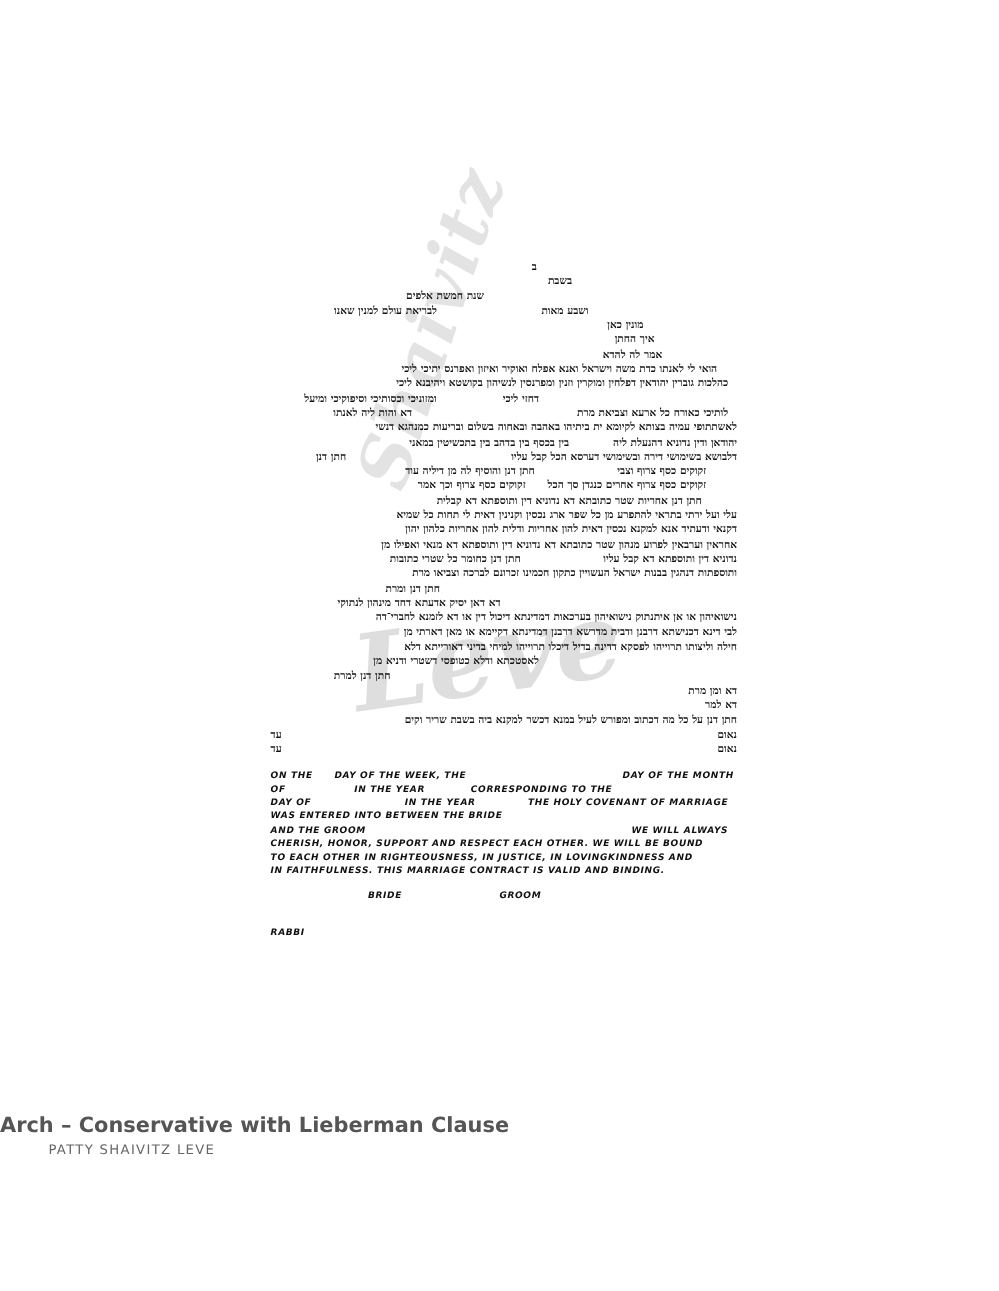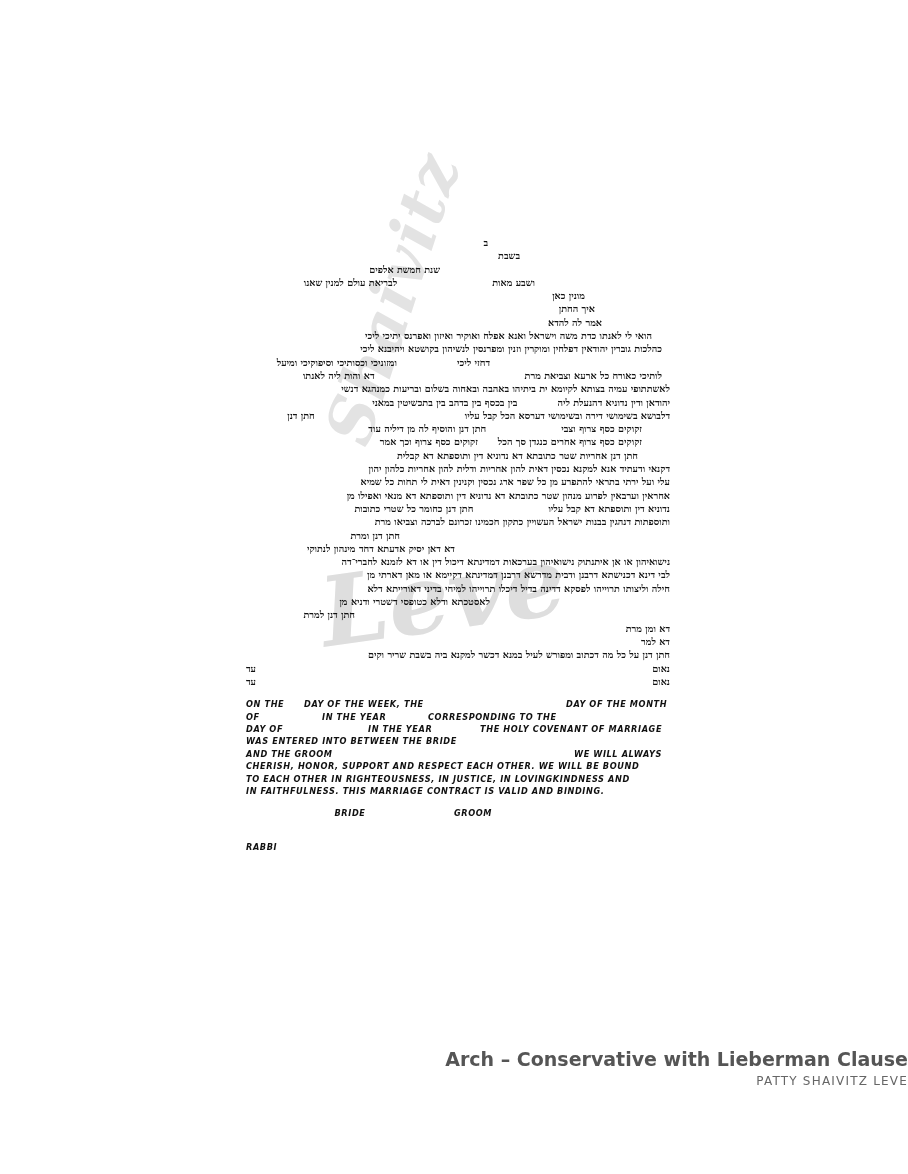--- a/index.html
+++ b/index.html
@@ -8,21 +8,21 @@
     .watermark { position: absolute; left: 300px; top: 420px; width: 260px; height: 260px; pointer-events: none; z-index: 0; }
     .watermark .w1 { position: absolute; left: 10px; top: 10px; font-family: "DejaVu Serif", serif; font-style: italic; font-weight: bold; font-size: 64px; color: #e3e3e3; transform: rotate(-72deg); transform-origin: left top; white-space: nowrap; letter-spacing: 2px; }
     .watermark .w2 { position: absolute; left: 20px; top: 120px; font-family: "DejaVu Serif", serif; font-style: italic; font-weight: bold; font-size: 96px; color: #dedede; transform: rotate(-8deg); white-space: nowrap; }
     .hebrew { position: relative; z-index: 1; direction: rtl; font-family: "DejaVu Serif", serif; font-weight: bold; font-size: 9.6px; line-height: 13.3px; }
     .hline { white-space: nowrap; height: 13.3px; position: relative; }
     .hline.justify { display: flex; justify-content: space-between; }
     .hline .gap { display: inline-block; }
     .english { position: relative; z-index: 1; margin-top: 10px; font-family: "DejaVu Sans", sans-serif; font-weight: bold; font-style: italic; font-size: 8.2px; line-height: 12.4px; text-transform: uppercase; letter-spacing: 0.6px; }
     .eline { white-space: nowrap; display: flex; }
     .sig-row { display: flex; margin-top: 10px; text-align: center; }
-    .caption { position: absolute; left: 0; right: 0; top: 1048px; text-align: right; }
+    .caption { position: absolute; left: 0; right: 0; top: 1012px; text-align: left; }
     .caption-title { font-family: "DejaVu Sans", sans-serif; font-weight: bold; font-size: 19px; color: #555555; }
     .caption-artist { font-family: "DejaVu Sans", sans-serif; font-size: 12px; letter-spacing: 1.2px; color: #666666; margin-top: 4px; margin-left: 44px; }
   </style>
 </head>
 <body>
 
 <div class="watermark">
   <span class="w1">Shaivitz</span>
   <span class="w2">Leve</span>
 </div>
@@ -39,22 +39,22 @@
     <div class="hline" style="padding-right:18px"><span>הואי לי לאנתו כדת משה וישראל ואנא אפלח ואוקיר ואיזון ואפרנס יתיכי ליכי</span></div>
     <div class="hline" style="padding-right:8px"><span>כהלכות גוברין יהודאין דפלחין ומוקרין וזנין ומפרנסין לנשיהון בקושטא ויהיבנא ליכי</span></div>
     <div class="hline" style="padding-right:180px"><span>דחזי ליכי</span><span class="gap" style="width:60px"></span><span>ומזוניכי וכסותיכי וסיפוקיכי ומיעל</span></div>
     <div class="hline" style="padding-right:8px"><span>לותיכי כאורח כל ארעא וצביאת מרת</span><span class="gap" style="width:150px"></span><span>דא והות ליה לאנתו</span></div>
     <div class="hline"><span>לאשתתופי עמיה בצותא לקיומא ית ביתיהו באהבה ובאחוה בשלום ובריעות כמנהגא דנשי</span></div>
     <div class="hline"><span>יהודאן ודין נדוניא דהנעלת ליה</span><span class="gap" style="width:40px"></span><span>בין בכסף בין בדהב בין בתכשיטין במאני</span></div>
     <div class="hline"><span>דלבושא בשימושי דירה ובשימושי דערסא הכל קבל עליו</span><span class="gap" style="width:150px"></span><span>חתן דנן</span></div>
     <div class="hline" style="padding-right:28px"><span>זקוקים כסף צרוף וצבי</span><span class="gap" style="width:75px"></span><span>חתן דנן והוסיף לה מן דיליה עוד</span></div>
     <div class="hline" style="padding-right:28px"><span>זקוקים כסף צרוף אחרים כנגדן סך הכל</span><span class="gap" style="width:20px"></span><span>זקוקים כסף צרוף וכך אמר</span></div>
     <div class="hline" style="padding-right:32px"><span>חתן דנן אחריות שטר כתובתא דא נדוניא דין ותוספתא דא קבלית</span></div>
+    <div class="hline"><span>עלי ועל ירתי בתראי להתפרע מן כל שפר ארג נכסין וקנינין דאית לי תחות כל שמיא</span></div>
     <div class="hline"><span>דקנאי ודעתיד אנא למקנא נכסין דאית להון אחריות ודלית להון אחריות כלהון יהון</span></div>
-    <div class="hline"><span>עלי ועל ירתי בתראי להתפרע מן כל שפר ארג נכסין וקנינין דאית לי תחות כל שמיא</span></div>
     <div class="hline"><span>אחראין וערבאין לפרוע מנהון שטר כתובתא דא נדוניא דין ותוספתא דא מנאי ואפילו מן</span></div>
     <div class="hline"><span>נדוניא דין ותוספתא דא קבל עליו</span><span class="gap" style="width:75px"></span><span>חתן דנן כחומר כל שטרי כתובות</span></div>
     <div class="hline"><span>ותוספתות דנהגין בבנות ישראל העשויין כתקון חכמינו זכרונם לברכה וצביאו מרת</span></div>
     <div class="hline" style="padding-right:270px"><span>חתן דנן ומרת</span></div>
     <div class="hline" style="padding-right:215px"><span>דא דאן יסיק אדעתא דחד מינהון לנתוקי</span></div>
     <div class="hline"><span>נישואיהון או אן איתנתוק נישואיהון בערכאות דמדינתא דיכול דין או דא לזמנא לחברי־דה</span></div>
     <div class="hline"><span>לבי דינא דכנישתא דרבנן ודבית מדרשא דרבנן דמדינתא דקיימא או מאן דארתי מן</span></div>
     <div class="hline"><span>חילה וליצותו תרוייהו לפסקא דדינה בדיל דיכלו תרוייהו למיחי בדיני דאורייתא דלא</span></div>
     <div class="hline" style="padding-right:180px"><span>לאסטכתא ודלא כטופסי דשטרי ודניא מן</span></div>
     <div class="hline" style="padding-right:315px"><span>חתן דנן למרת</span></div>

